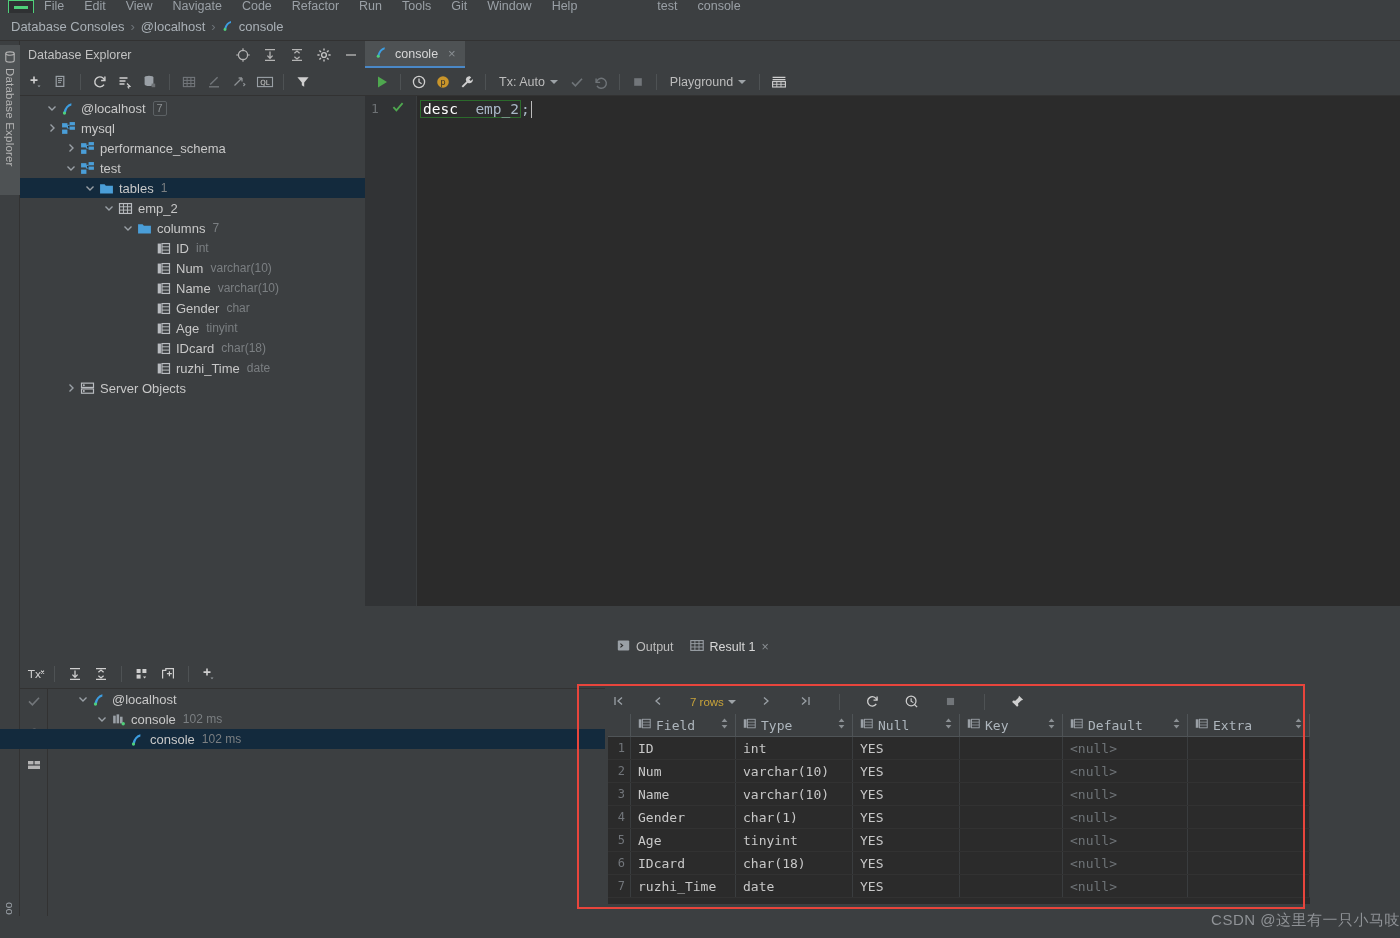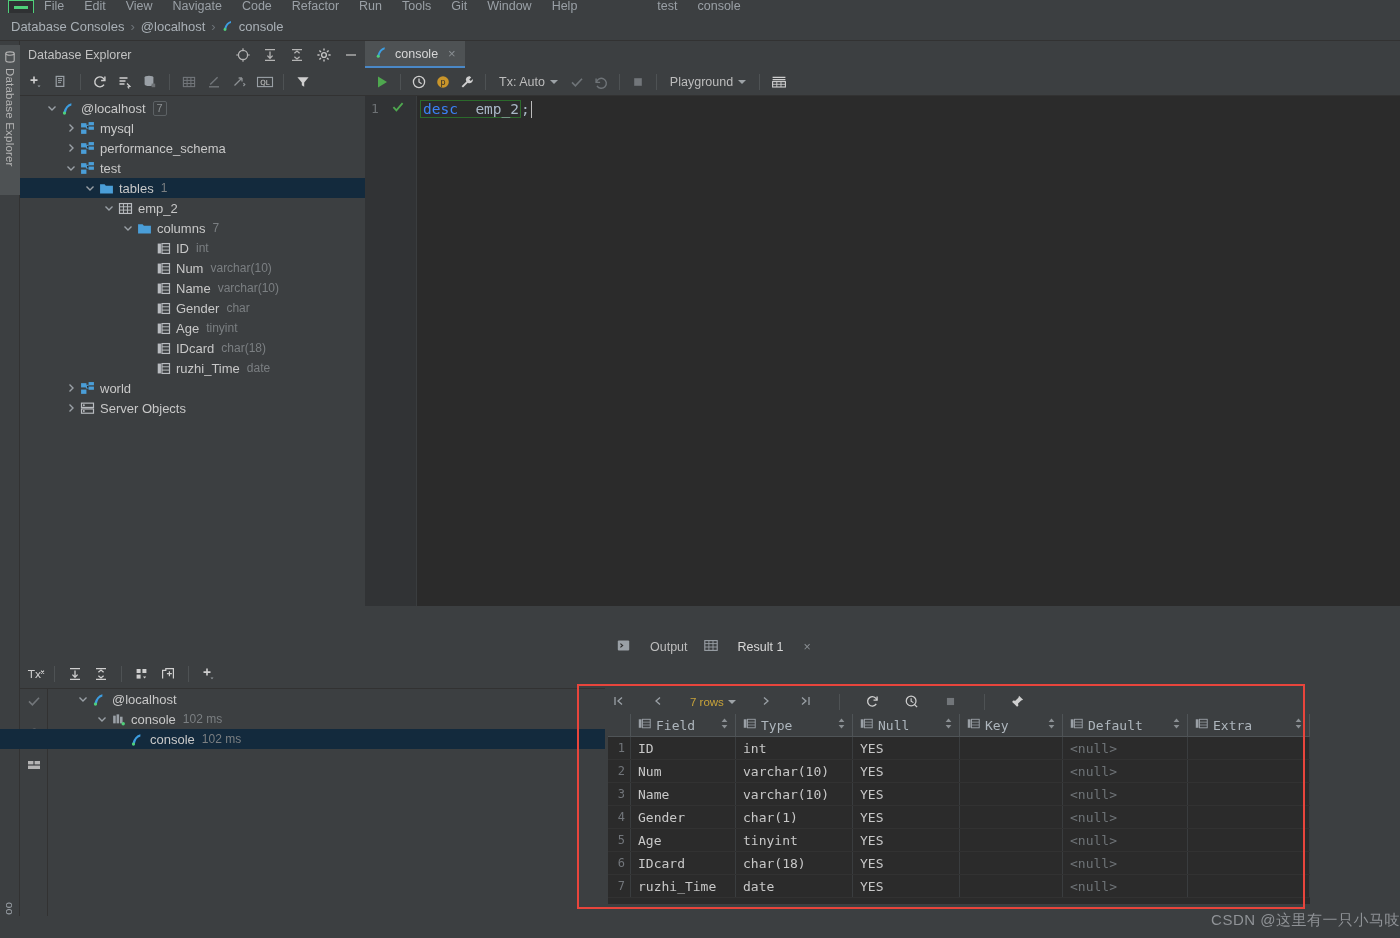--- a/index.html
+++ b/index.html
@@ -128,21 +128,21 @@
     background: #313335; border-right: 1px solid #3a3d3f;
   }
   .lnum { position: absolute; left: 6px; top: 5px; color: #6d7174; font-size: 13px;
           font-family: "DejaVu Sans Mono", monospace; }
   .gcheck { position: absolute; left: 26px; top: 4px; }
   .codeline {
     position: absolute; left: 55px; top: 4px;
     font-family: "DejaVu Sans Mono", monospace; font-size: 14.5px;
     display: flex; align-items: center;
   }
-  .kw { color: #3b82f6; }
+  .kw { color: #ffffff; }
   .ident { color: #a9b7c6; }
   .punct { color: #a9b7c6; }
   .sqlbox {
     border: 1px solid #2b6a2b; padding: 0 1px 0 2px; display: inline-flex;
   }
   .caret-bar {
     display: inline-block; width: 1px; height: 17px; background: #bbbbbb;
     margin-left: 1px;
   }
   .editor-gap { position: absolute; left: 365px; top: 606px; width: 1035px; height: 27px;
@@ -167,21 +167,21 @@
   }
   .svc-tree { position: absolute; left: 48px; top: 689px; width: 557px; height: 249px;
               font-size: 13px; }
 
   
   .resultwrap {
     position: absolute; left: 605px; top: 633px; width: 795px; height: 305px;
     background: #3c3f41;
   }
   .rtabs { height: 28px; display: flex; align-items: center; gap: 16px; padding-left: 12px; }
-  .rtab { display: flex; align-items: center; gap: 20px; font-size: 12.5px; color: #bdbdbd; }
+  .rtab { display: flex; align-items: center; gap: 6px; font-size: 12.5px; color: #bdbdbd; }
   .rtab.active { color: #d8d8d8; }
   .redbox {
     position: absolute; left: 577px; top: 684px; width: 728px; height: 225px;
     border: 2px solid #e8453c; pointer-events: none; z-index: 30;
   }
   .grid-toolbar {
     position: absolute; left: 608px; top: 690px; width: 697px; height: 24px;
     display: flex; align-items: center; gap: 23px; padding-left: 4px;
     background: #3c3f41;
   }
@@ -381,21 +381,21 @@
           <span class="twist"><svg width="12" height="12" viewBox="0 0 12 12">
               <path d="M2.5 4.5 6 8 9.5 4.5" fill="none" stroke="#9aa0a6" stroke-width="1.4"></path>
             </svg></span>
           <span class="ticon"><svg width="15" height="15" viewBox="0 0 13 13">
               <path d="M2 10 Q4 3 9 2 L9 4 Q5 5 4 11 Z" fill="#3d9de0"></path>
               <circle cx="3" cy="10.5" r="1.4" fill="#4fd07a"></circle>
             </svg></span>
           <span class="tlabel">@localhost</span>
           <span class="tbadge">7</span>
         </div>
-        <div class="trow" style="padding-left: 45px;">
+        <div class="trow" style="padding-left: 26px;">
           <span class="twist"><svg width="12" height="12" viewBox="0 0 12 12">
               <path d="M4.5 2.5 8 6 4.5 9.5" fill="none" stroke="#9aa0a6" stroke-width="1.4"></path>
             </svg></span>
           <span class="ticon"><svg width="15" height="15" viewBox="0 0 14 14">
               <rect x="1" y="2" width="5" height="4" fill="#4a9ed8"></rect>
               <rect x="8" y="1" width="5" height="3" fill="#4a9ed8"></rect>
               <rect x="8" y="5.2" width="5" height="3" fill="#4a9ed8"></rect>
               <path d="M6 4h2M6 4v2.6h2" stroke="#4a9ed8" stroke-width="1"></path>
               <rect x="1" y="8" width="5" height="4" fill="#4a9ed8"></rect>
             </svg></span>
@@ -519,33 +519,20 @@
         </div>
         <div class="trow" style="padding-left: 121px;">
           <span class="twist"></span>
           <span class="ticon"><svg width="15" height="15" viewBox="0 0 14 14">
               <rect x="1.6" y="2.4" width="3" height="9.2" fill="#b9bcc0"></rect>
               <rect x="5.6" y="2.4" width="7" height="9.2" fill="none" stroke="#b9bcc0" stroke-width="1.1"></rect>
               <path d="M5.6 5.4h7M5.6 8.5h7" stroke="#b9bcc0" stroke-width="0.9"></path>
             </svg></span>
           <span class="tlabel">ruzhi_Time</span>
           <span class="tdim">date</span>
-        </div>
-        <div class="trow" style="padding-left: 45px;">
-          <span class="twist"><svg width="12" height="12" viewBox="0 0 12 12">
-              <path d="M4.5 2.5 8 6 4.5 9.5" fill="none" stroke="#9aa0a6" stroke-width="1.4"></path>
-            </svg></span>
-          <span class="ticon"><svg width="15" height="15" viewBox="0 0 14 14">
-              <rect x="1" y="2" width="5" height="4" fill="#4a9ed8"></rect>
-              <rect x="8" y="1" width="5" height="3" fill="#4a9ed8"></rect>
-              <rect x="8" y="5.2" width="5" height="3" fill="#4a9ed8"></rect>
-              <path d="M6 4h2M6 4v2.6h2" stroke="#4a9ed8" stroke-width="1"></path>
-              <rect x="1" y="8" width="5" height="4" fill="#4a9ed8"></rect>
-            </svg></span>
-          <span class="tlabel">world</span>
         </div>
         <div class="trow" style="padding-left: 45px;">
           <span class="twist"><svg width="12" height="12" viewBox="0 0 12 12">
               <path d="M4.5 2.5 8 6 4.5 9.5" fill="none" stroke="#9aa0a6" stroke-width="1.4"></path>
             </svg></span>
           <span class="ticon"><svg width="15" height="15" viewBox="0 0 14 14">
               <rect x="1.4" y="2" width="11.2" height="4" fill="none" stroke="#b9bcc0" stroke-width="1.1"></rect>
               <rect x="1.4" y="7.4" width="11.2" height="4" fill="none" stroke="#b9bcc0" stroke-width="1.1"></rect>
               <circle cx="3.6" cy="4" r="0.9" fill="#b9bcc0"></circle>
               <circle cx="3.6" cy="9.4" r="0.9" fill="#b9bcc0"></circle>

